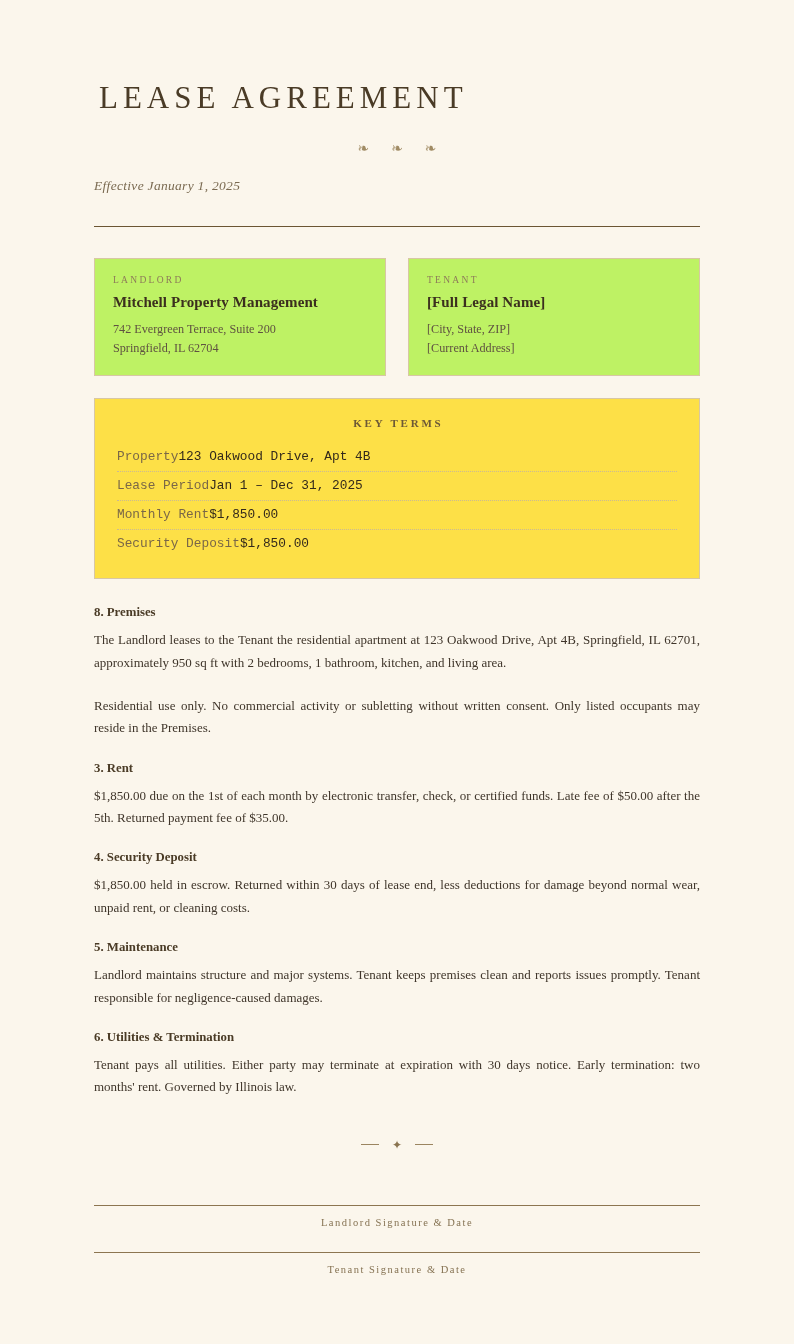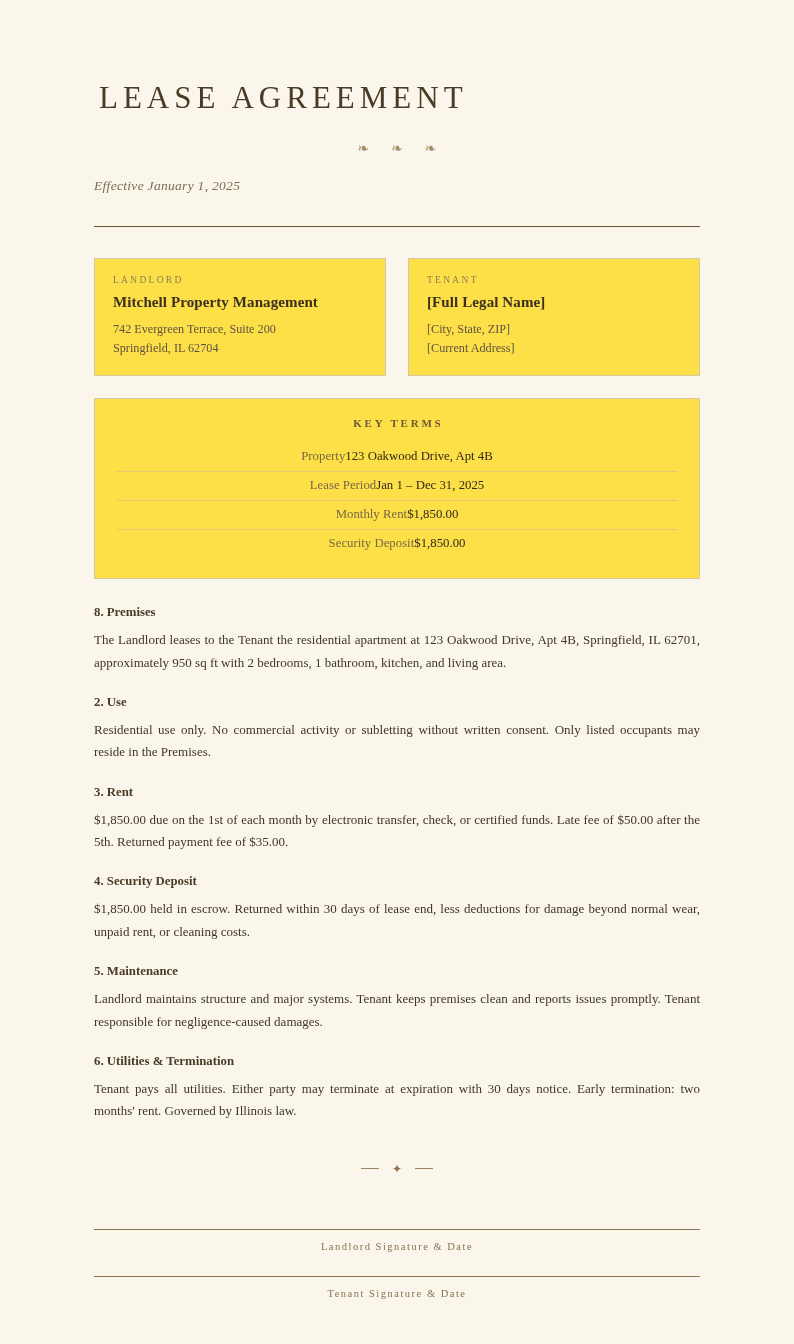--- a/index.html
+++ b/index.html
@@ -66,21 +66,21 @@
   
   .parties {
     display: flex;
     gap: 22px;
     margin-top: 31px;
   }
   .party-box {
     flex: 1;
     box-sizing: border-box;
     border: 1px solid #d8c7a4;
-    background: #fde047;
+    background: #bef264;
     padding: 16px 18px 18px 18px;
     min-height: 104px;
   }
   .party-role {
     font-size: 9.5px;
     letter-spacing: 2.3px;
     color: #8d7a59;
     margin-bottom: 9px;
   }
   .party-name {
@@ -108,23 +108,24 @@
     font-size: 11px;
     letter-spacing: 2.8px;
     font-weight: bold;
     color: #6d5936;
     margin-bottom: 14px;
     text-indent: 2.8px;
   }
   .kt-row {
     display: flex;
     align-items: baseline;
-    justify-content: center;
+    justify-content: flex-start;
     padding: 6px 0 7px 0;
     border-bottom: 1px dotted #cbb993;
+    font-family: Liberation Mono, monospace;
   }
   .kt-row:last-child {
     border-bottom: none;
   }
   .kt-label {
     font-size: 12.8px;
     color: #7a6747;
   }
   .kt-value {
     font-size: 12.8px;
@@ -259,21 +260,20 @@
       <div class="kt-value">$1,850.00</div>
     </div>
   </div>
 
   <div class="clauses">
     <div class="clause">
       <div class="clause-heading">8. Premises</div>
       <p class="clause-body">The Landlord leases to the Tenant the residential apartment at 123 Oakwood Drive, Apt 4B, Springfield, IL 62701, approximately 950 sq ft with 2 bedrooms, 1 bathroom, kitchen, and living area.</p>
     </div>
     <div class="clause">
-      <div class="clause-heading">2. Use</div>
       <p class="clause-body">Residential use only. No commercial activity or subletting without written consent. Only listed occupants may reside in the Premises.</p>
     </div>
     <div class="clause">
       <div class="clause-heading">3. Rent</div>
       <p class="clause-body">$1,850.00 due on the 1st of each month by electronic transfer, check, or certified funds. Late fee of $50.00 after the 5th. Returned payment fee of $35.00.</p>
     </div>
     <div class="clause">
       <div class="clause-heading">4. Security Deposit</div>
       <p class="clause-body">$1,850.00 held in escrow. Returned within 30 days of lease end, less deductions for damage beyond normal wear, unpaid rent, or cleaning costs.</p>
     </div>

